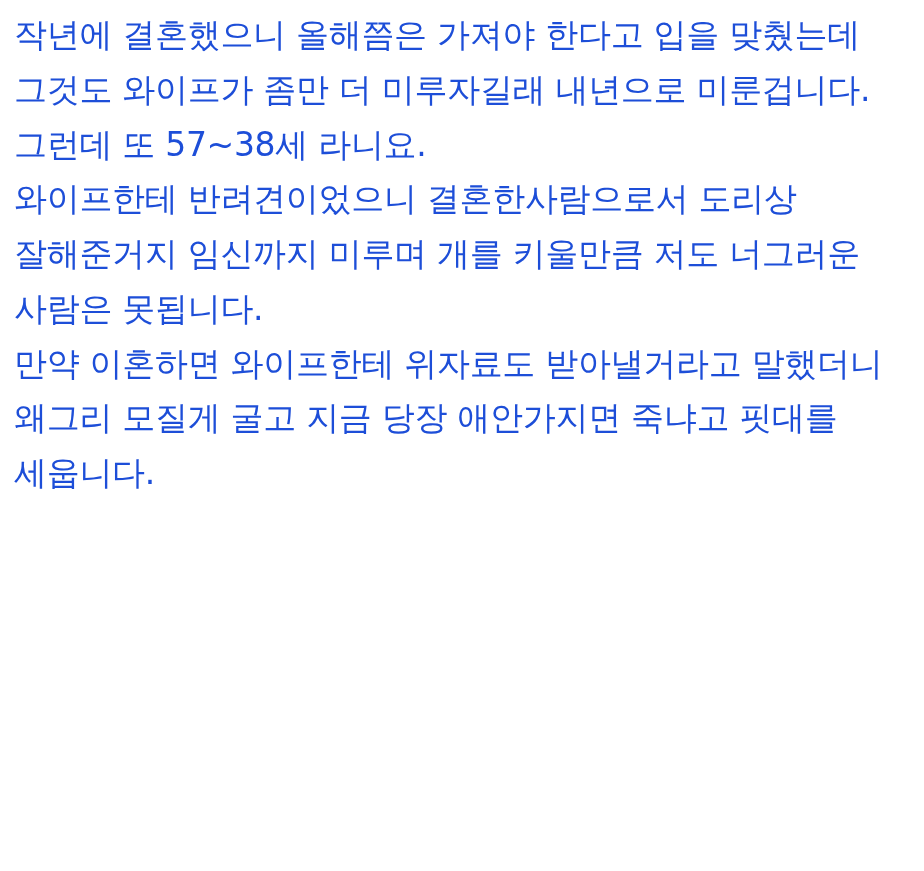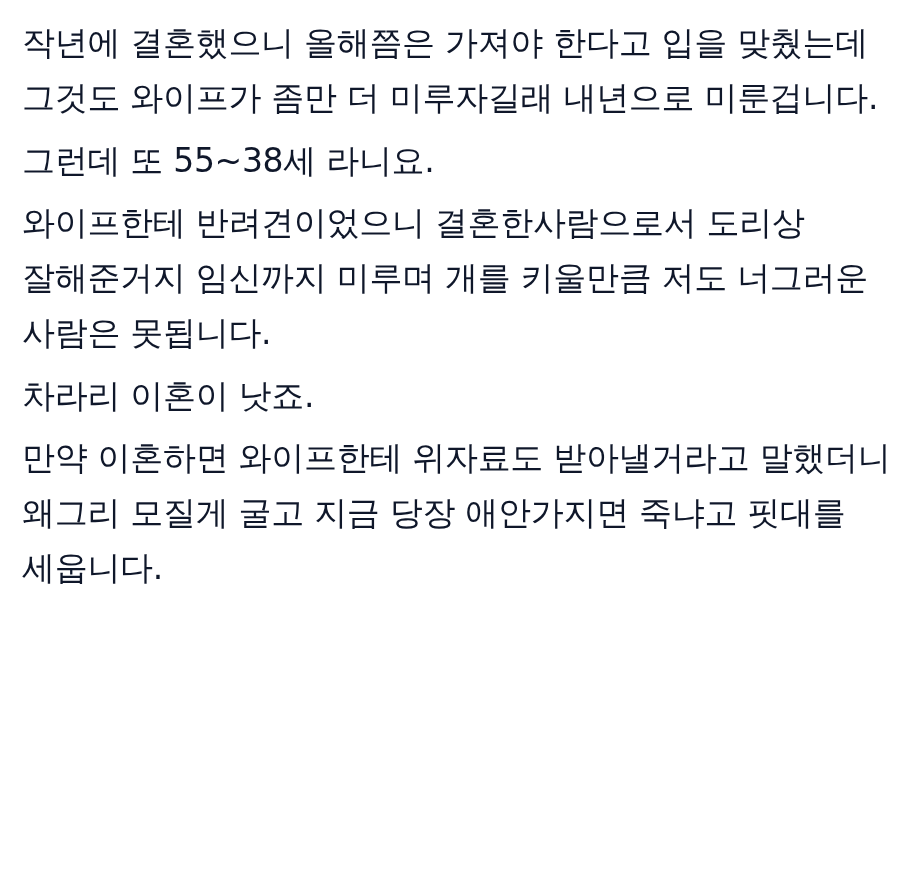--- a/index.html
+++ b/index.html
@@ -14,31 +14,30 @@
     font-family: "DejaVu Sans", "Liberation Sans", sans-serif;
   }
   .page {
     box-sizing: border-box;
     width: 924px;
     height: 871px;
     padding: 8px 14px 0 14px;
     background: #ffffff;
   }
   .para {
-    color: #0f172a;
+    color: #1d4ed8;
     font-size: 33px;
     line-height: 1.66;
     letter-spacing: -0.3px;
     word-break: keep-all;
     white-space: pre-wrap;
-    margin: 8px;
+    margin: 0;
   }
 </style>
 </head>
 <body>
 
 <div class="page">
   <p class="para">작년에 결혼했으니 올해쯤은 가져야 한다고 입을 맞췄는데 그것도 와이프가 좀만 더 미루자길래 내년으로 미룬겁니다.</p>
-  <p class="para">그런데 또 55~38세 라니요.</p>
+  <p class="para">그런데 또 57~38세 라니요.</p>
   <p class="para">와이프한테 반려견이었으니 결혼한사람으로서 도리상 잘해준거지 임신까지 미루며 개를 키울만큼 저도 너그러운 사람은 못됩니다.</p>
-  <p class="para">차라리 이혼이 낫죠.</p>
   <p class="para">만약 이혼하면 와이프한테 위자료도 받아낼거라고 말했더니 왜그리 모질게 굴고 지금 당장 애안가지면 죽냐고 핏대를 세웁니다.</p>
 </div>
 
 </body></html>

